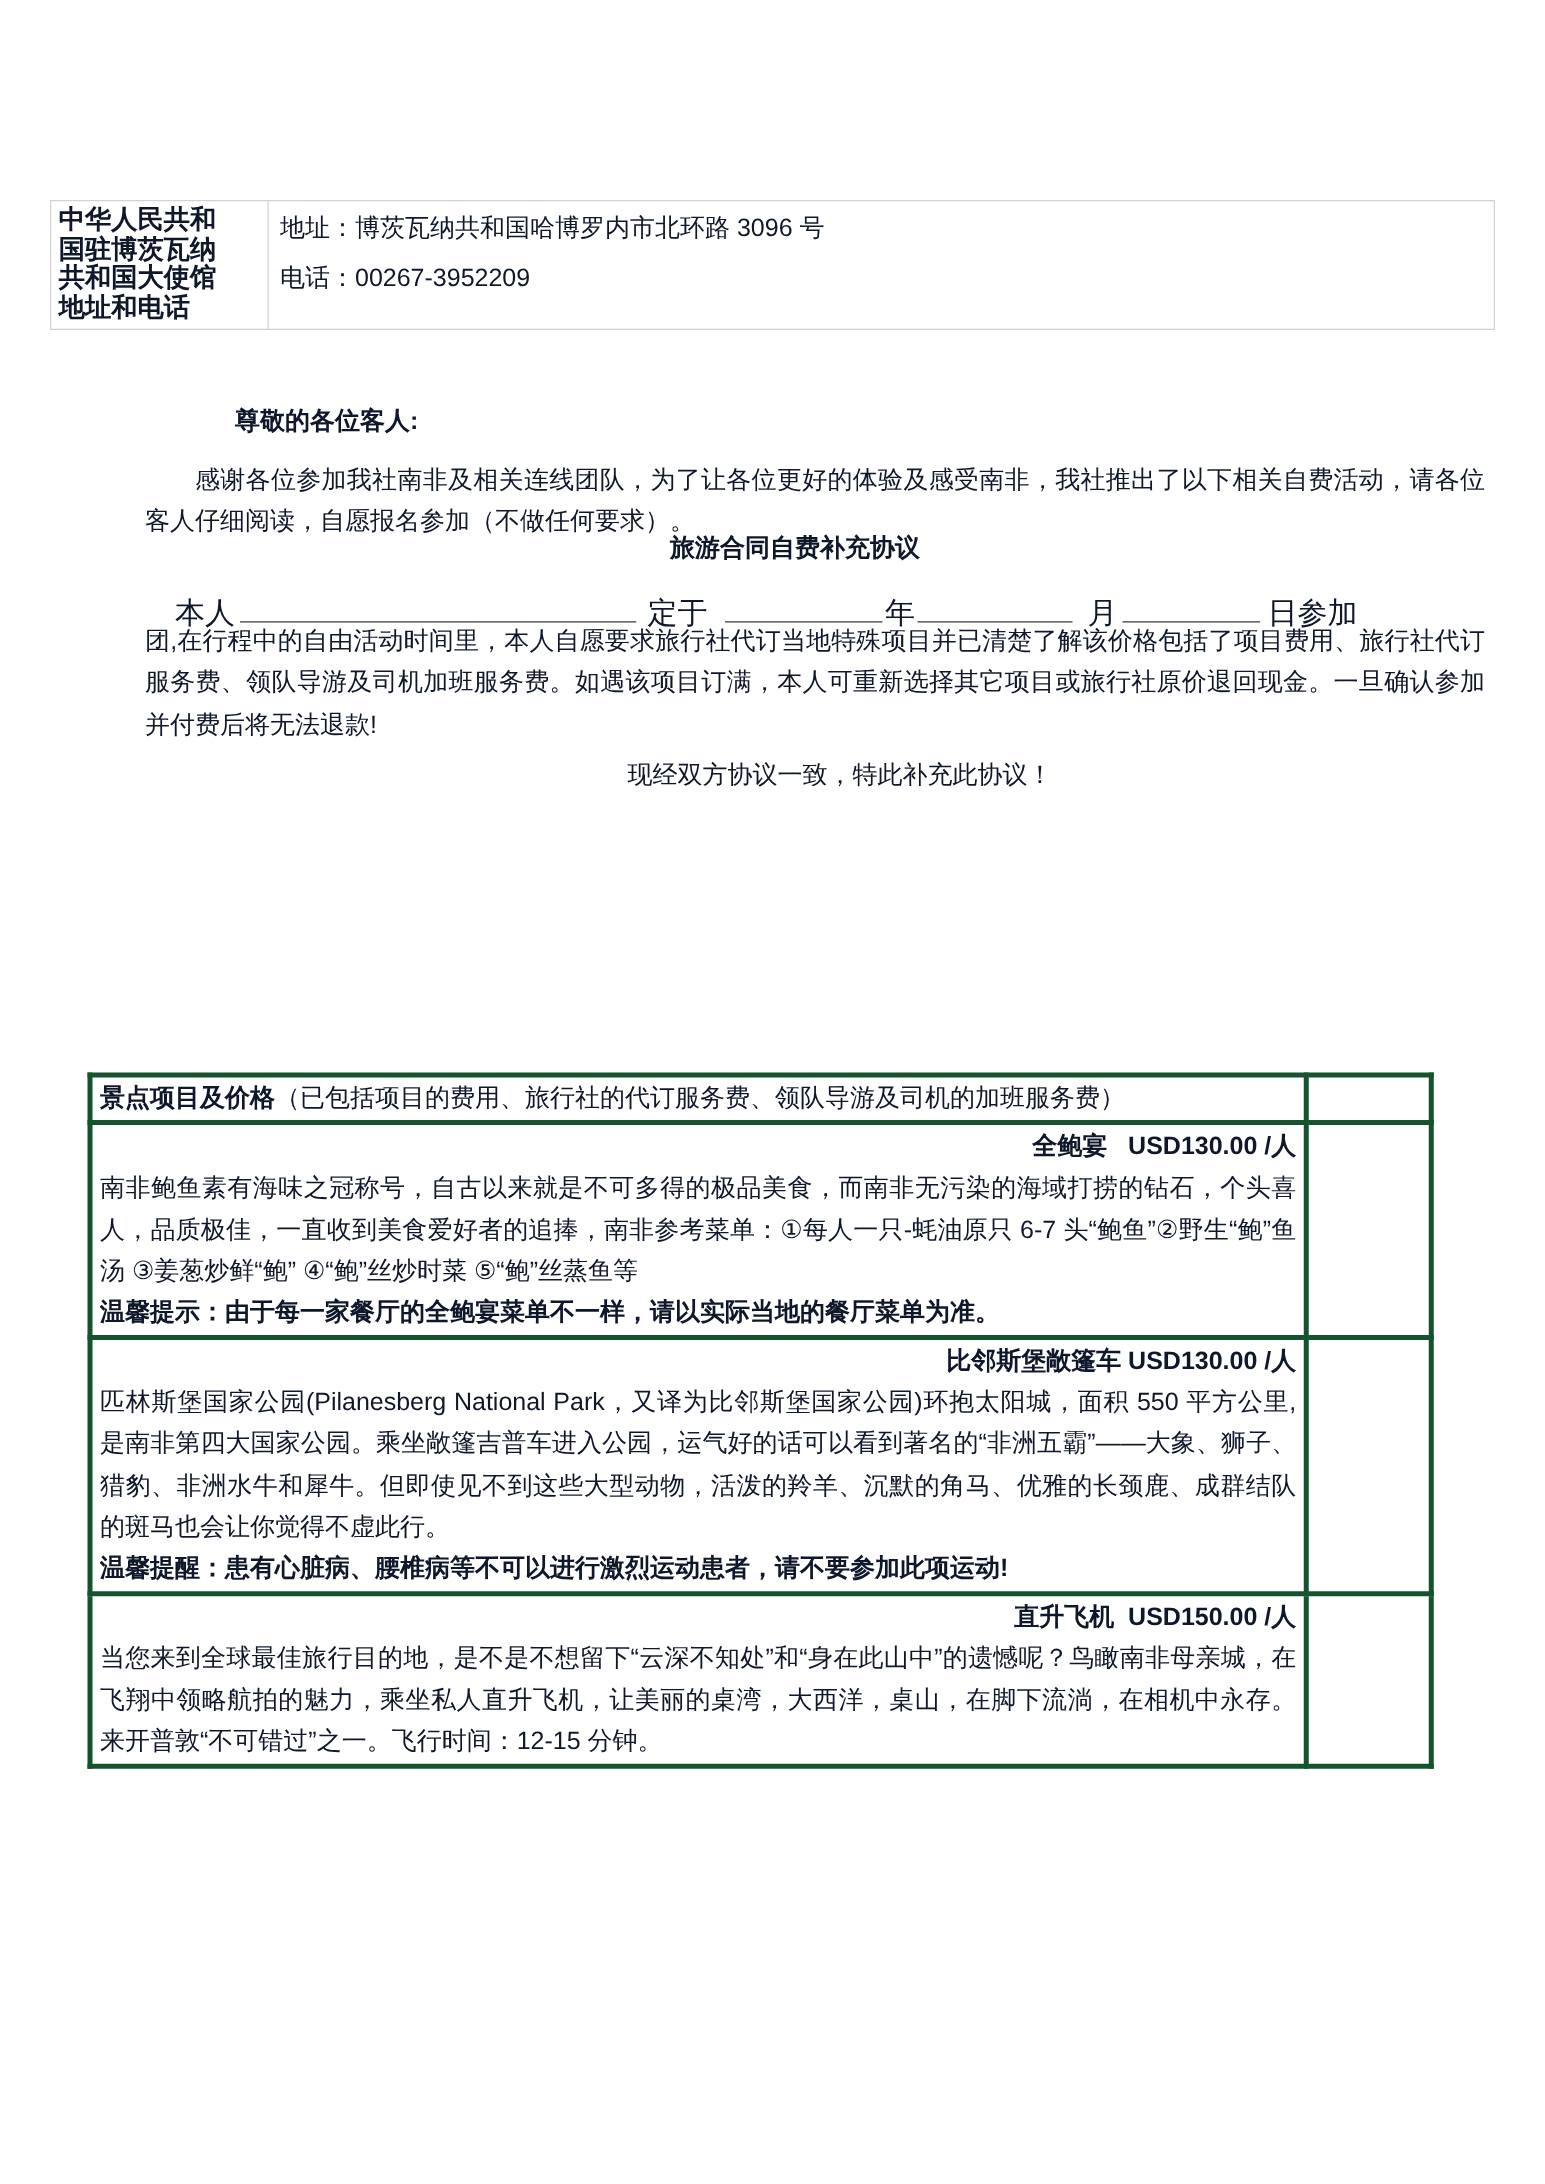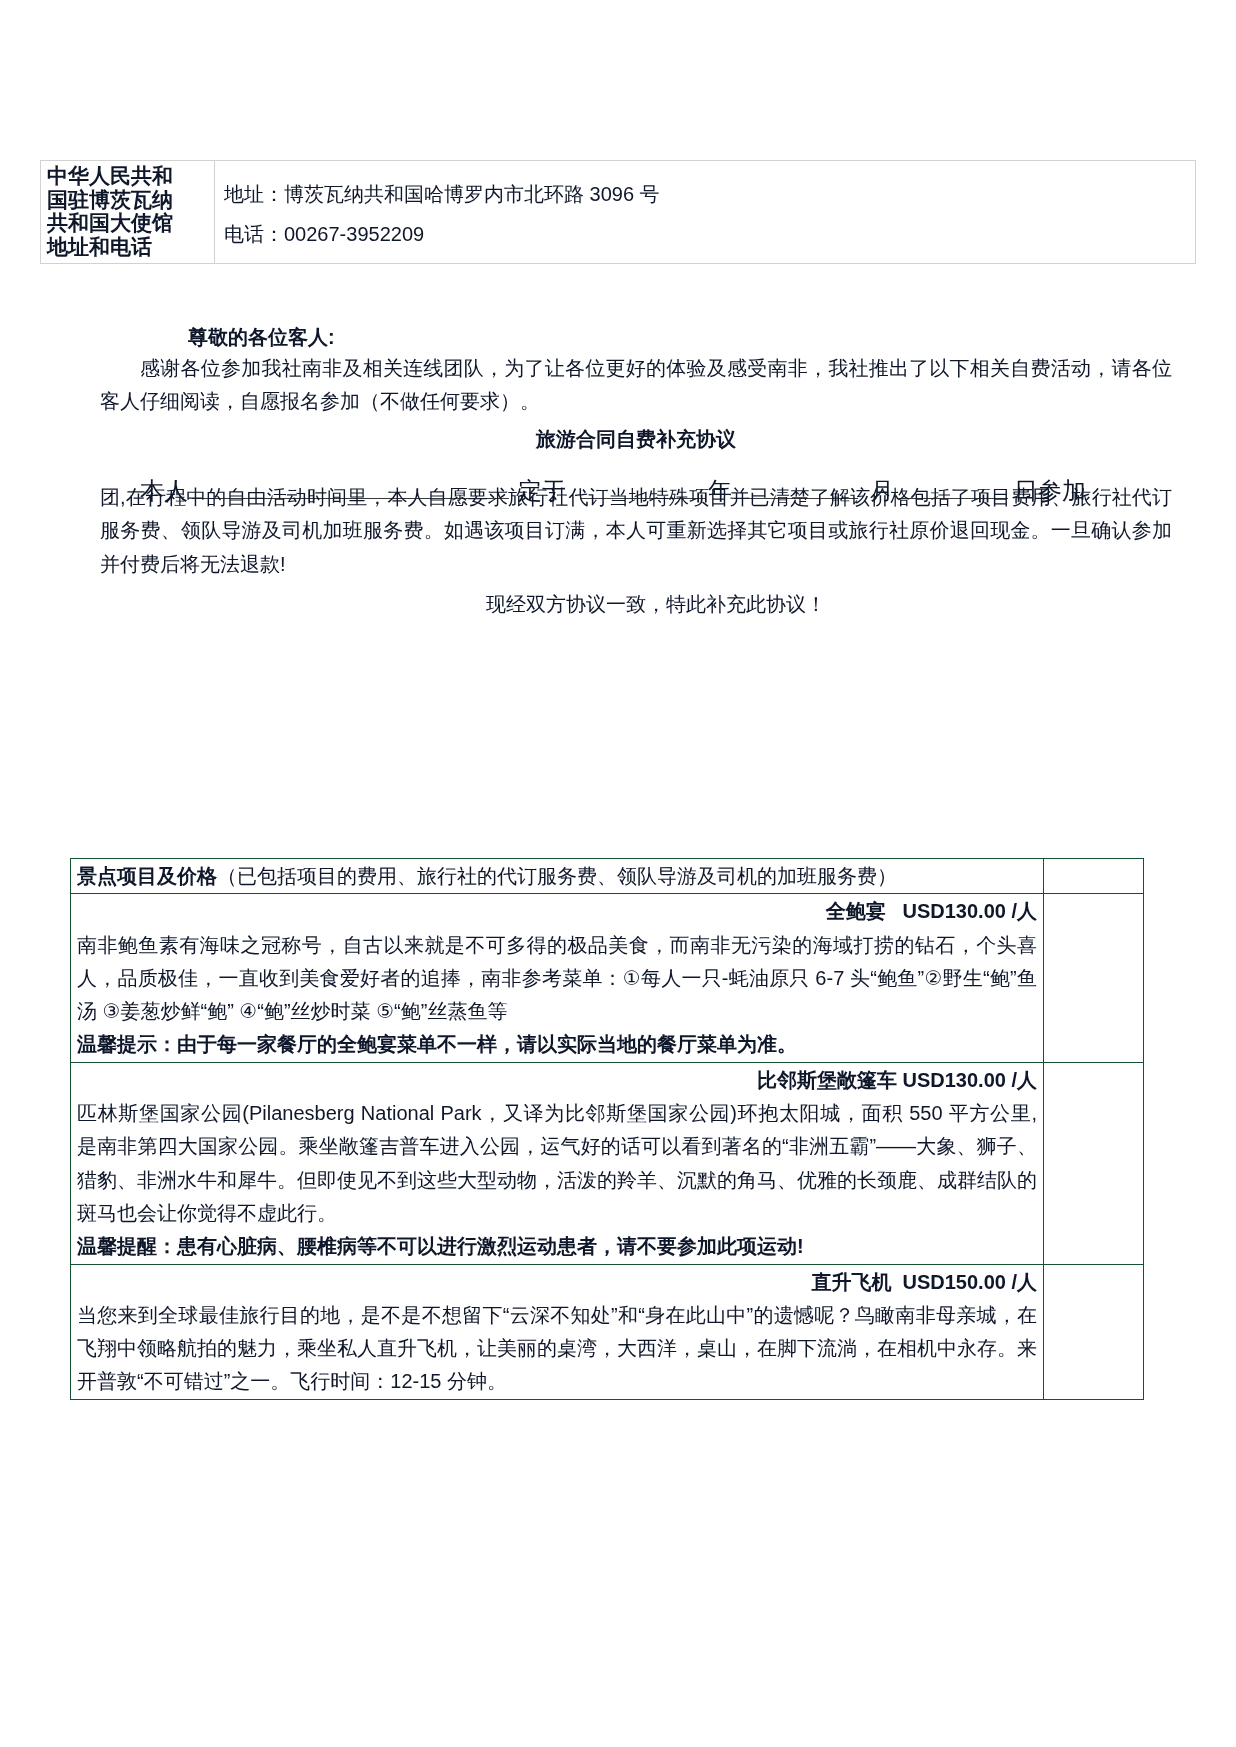--- a/index.html
+++ b/index.html
@@ -6,40 +6,40 @@
   .page{
     position:relative;width:1236px;height:1747px;background:#ffffff;
     font-family:"Liberation Sans","DejaVu Sans",sans-serif;color:#0f172a;
     overflow:hidden;
   }
   
   .embassy{position:absolute;top:160px;left:40px;width:1156px;border-collapse:collapse;table-layout:fixed;}
   .embassy td{border:1px solid #d2d2d2;vertical-align:top;}
   .e-label{width:143px;font-weight:bold;font-size:21px;line-height:23.5px;padding:3px 24px 5px 6px;}
   .e-info{font-size:20px;padding:9px 10px 9px 9px;}
-  .e-info .line{line-height:26px;margin-top:11px;}
+  .e-info .line{line-height:26px;}
   .e-info .line + .line{margin-top:14px;}
   
   .salutation{position:absolute;left:188px;top:321px;font-size:20px;font-weight:bold;line-height:33.4px;}
-  .para{font-size:20px;line-height:33.4px;text-align:justify;margin:0;}
+  .para{font-size:20px;line-height:33.4px;text-align:justify;margin:16px;}
   .indent{text-indent:40px;}
   .p-intro{position:absolute;left:100px;top:352px;width:1072px;}
   .agr-title{position:absolute;left:100px;top:423px;width:1072px;text-align:center;font-weight:bold;font-size:20px;line-height:33.4px;}
   .fill{position:absolute;left:100px;top:476px;width:1110px;font-size:24px;line-height:33.4px;white-space:nowrap;font-family:Liberation Mono, monospace;}
   .fill .t0{margin-left:40px;}
   .fill .u{display:inline-block;height:4px;border-bottom:1.4px solid #3a3a3a;}
   .fill .u1{width:317px;margin-left:4px;margin-right:9px;}
   .fill .u2{width:126px;margin-left:14px;margin-right:2px;}
   .fill .u3{width:124px;margin-left:2px;margin-right:12px;}
   .fill .u4{width:110px;margin-left:4px;margin-right:6px;}
   .p-body{position:absolute;left:100px;top:481px;width:1072px;}
   .p-close{position:absolute;left:100px;top:588px;width:1072px;text-align:center;}
   
   .price{position:absolute;top:858px;left:70px;border-collapse:collapse;table-layout:fixed;}
-  .price td{border:1px solid #14532d;vertical-align:top;padding:1px 6px 0 6px;font-size:20px;}
+  .price td{border:4px solid #14532d;vertical-align:top;padding:1px 6px 0 6px;font-size:20px;}
   .price .side{padding:0;}
   .price div{line-height:33.3px;}
   .row-title{font-weight:bold;white-space:pre-wrap;text-align:right;}
   .row-note{font-weight:bold;text-align:justify;}
   .desc{text-align:justify;}
   .hdr{white-space:nowrap;}
   .bold{font-weight:bold;}
   .h-header td{height:33px;}
   .h-r1 td{height:164px;}
   .h-r2 td{height:198px;}

